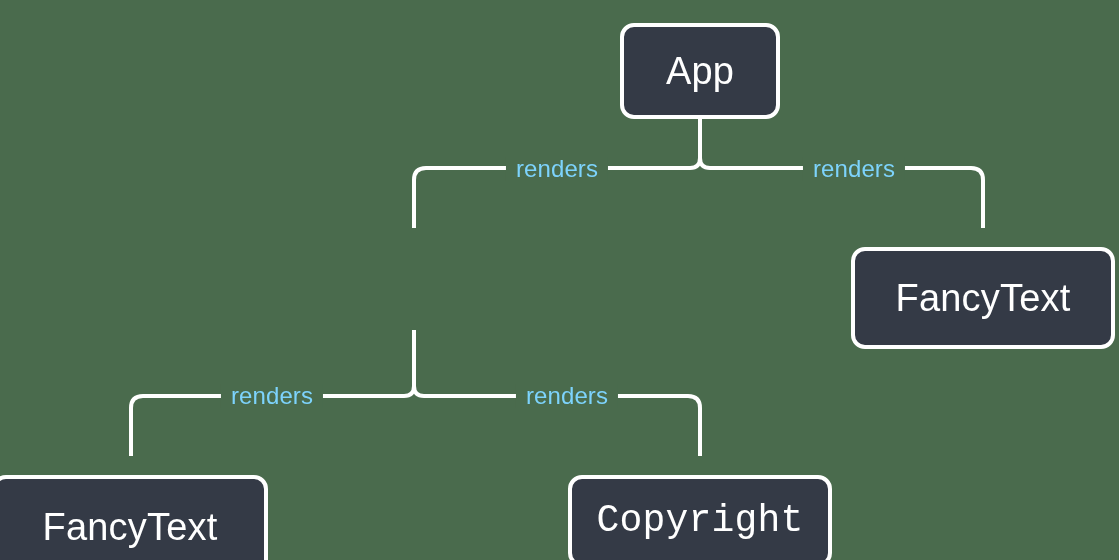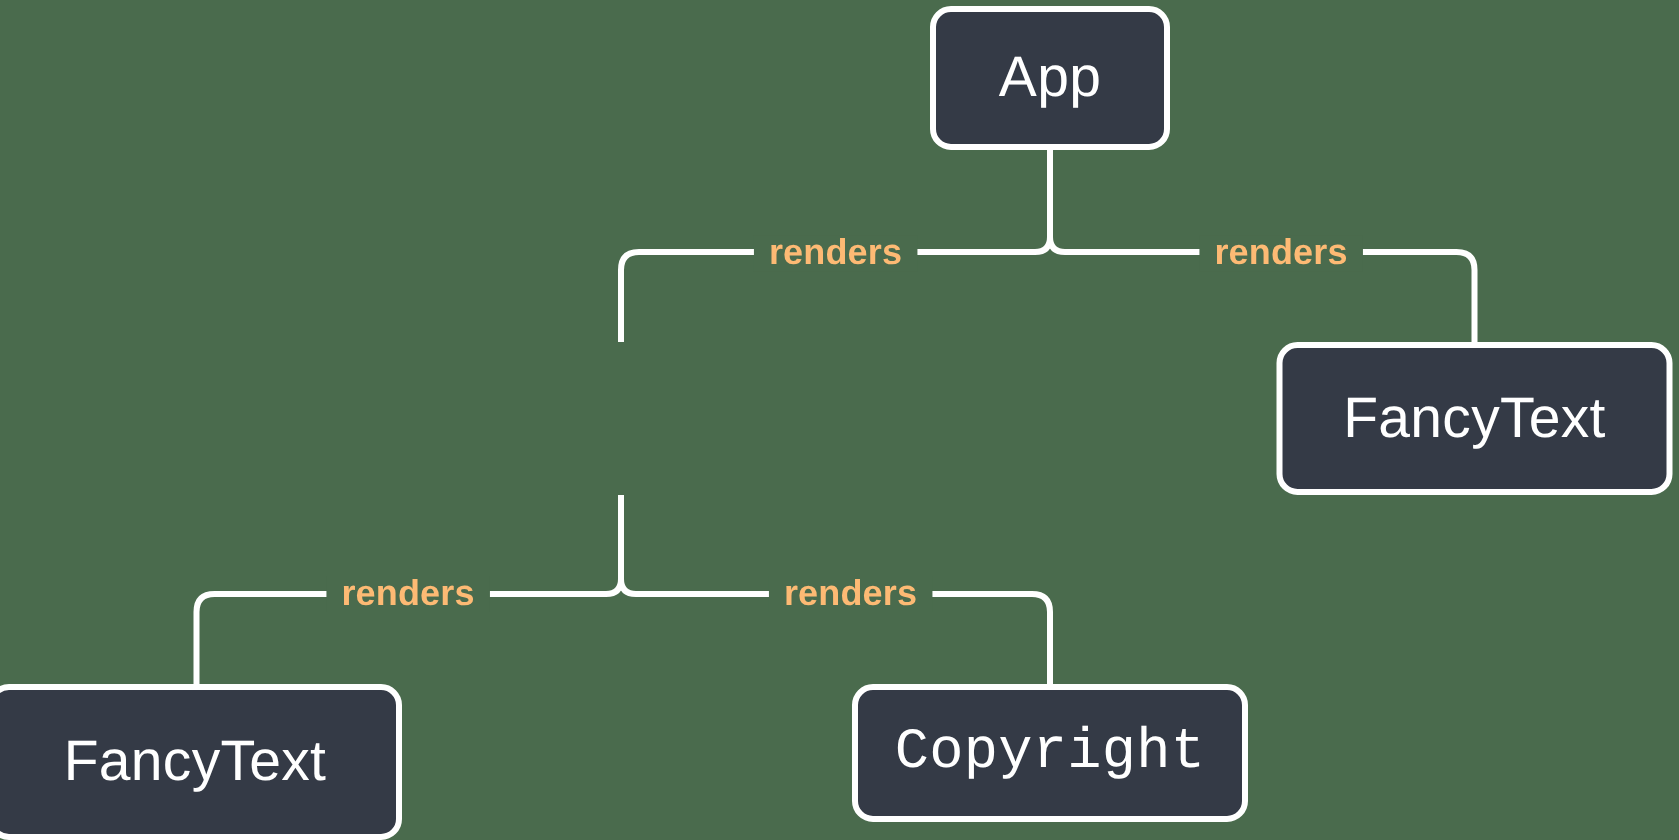--- a/index.html
+++ b/index.html
@@ -30,27 +30,28 @@
     border-radius: 14px;
     color: #ffffff;
     display: flex;
     align-items: center;
     justify-content: center;
     font-size: 38px;
     font-weight: 400;
     letter-spacing: 0.2px;
     line-height: 1;
     white-space: nowrap;
+    margin-top: 19px;
   }
   .edge-label {
     position: absolute;
     transform: translate(-50%, -50%);
-    color: #fdba74;
+    color: #7dd3fc;
     font-size: 24px;
-    font-weight: 700;
+    font-weight: 400;
     letter-spacing: 0.1px;
     line-height: 1;
     white-space: nowrap;
     background: #4a6b4d;
     padding: 0 10px;
   }
 </style>
 </head>
 <body>
 

